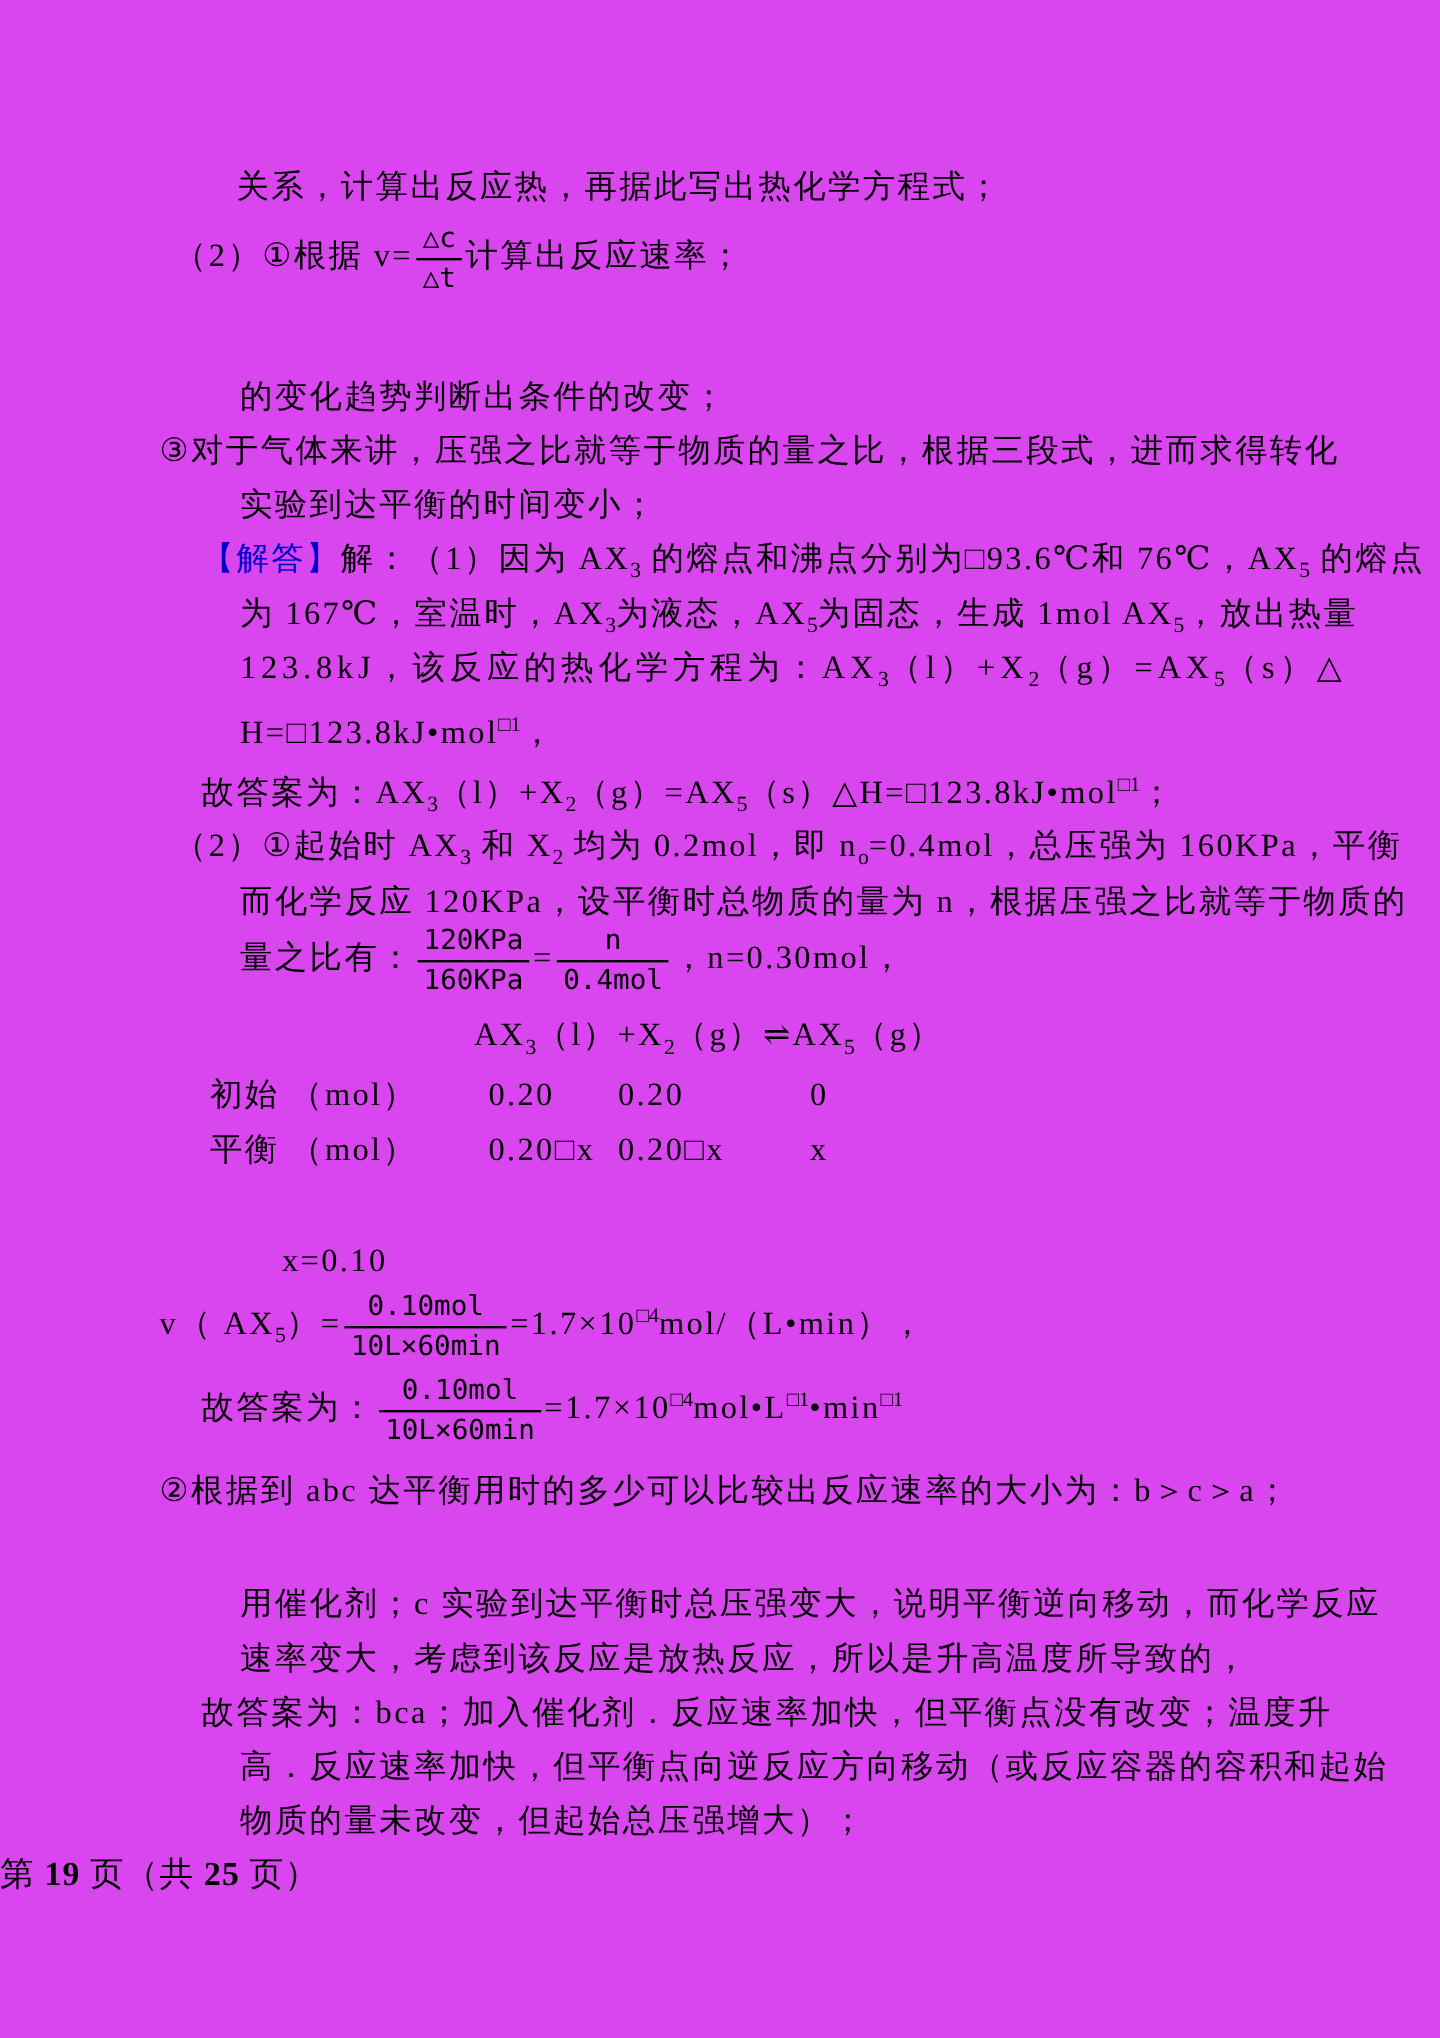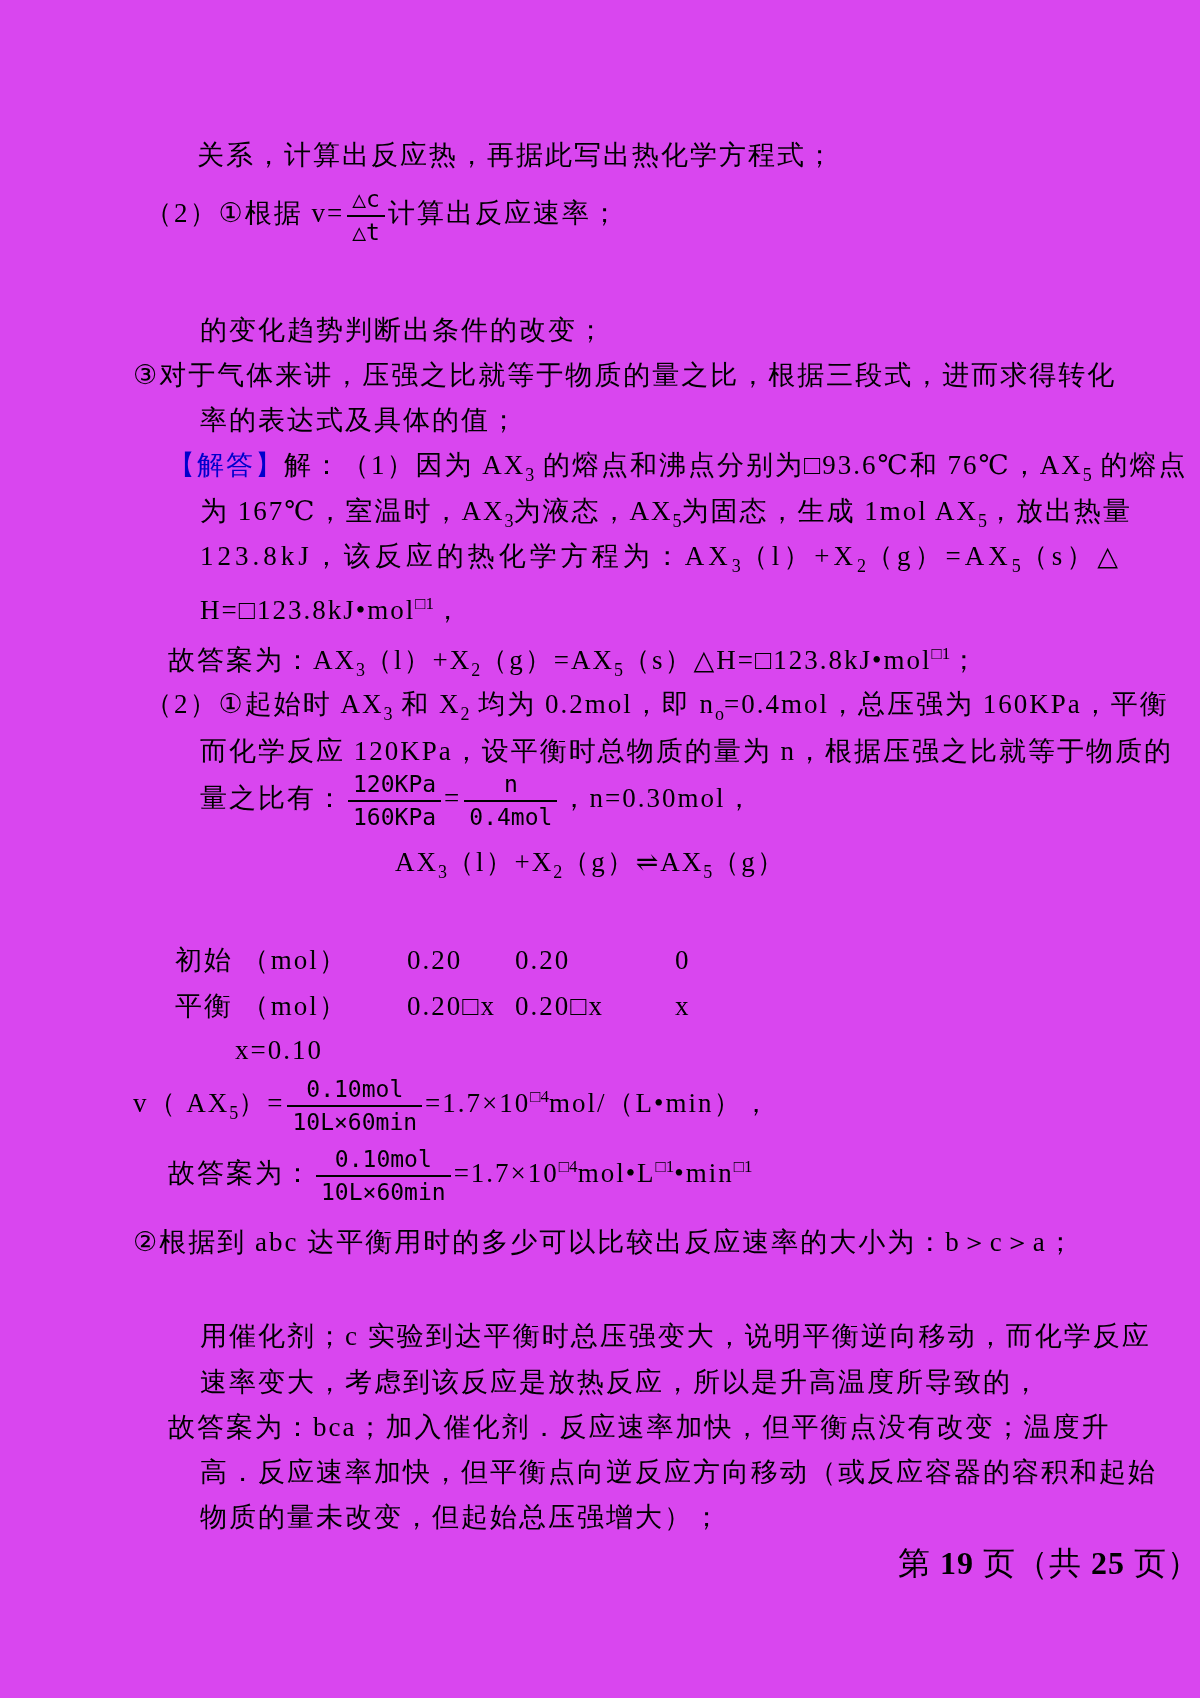--- a/index.html
+++ b/index.html
@@ -29,21 +29,21 @@
     vertical-align:middle;
     text-align:center;
     font-family:"DejaVu Sans Mono","Liberation Mono",monospace;
     font-size:23px;
     line-height:27px;
     letter-spacing:0;
     margin:0 3px;
   }
   .frac .num{display:block;border-bottom:2px solid #000;padding:1px 5px 2px 5px;}
   .frac .den{display:block;padding:2px 5px 0 5px;}
-  .cell{display:inline-block;letter-spacing:2px;margin-top:48px;}
+  .cell{display:inline-block;letter-spacing:2px;}
   .c0{width:232px;}
   .c1{width:108px;}
   .c2{width:160px;}
   .c3{width:auto;}
   
   .l1{top:138px;left:197px}
   .l2{top:185px;left:145px}
   .l3{top:268px;left:133px}
   .l4{top:313px;left:200px}
   .l5{top:358px;left:133px}
@@ -65,32 +65,32 @@
   .l21{top:1145px;left:168px}
   .l22{top:1225px;left:133px}
   .l23{top:1273px;left:133px}
   .l24{top:1319px;left:200px}
   .l25{top:1365px;left:200px}
   .l26{top:1410px;left:168px}
   .l27{top:1455px;left:200px}
   .l28{top:1500px;left:200px}
   .footer{
     top:1546px;left:0;width:1200px;
-    text-align:right;font-size:32px;letter-spacing:1px;
+    text-align:left;font-size:28px;letter-spacing:1px;
   }
 </style>
 </head>
 <body>
 
 <div id="page">
   <div class="line l1"><span>关系，计算出反应热，再据此写出热化学方程式；</span></div>
   <div class="line l2"><span>（2）①根据 v=</span><span class="frac"><span class="num">△c</span><span class="den">△t</span></span><span>计算出反应速率；</span></div>
   <div class="line l4"><span>的变化趋势判断出条件的改变；</span></div>
   <div class="line l5"><span>③对于气体来讲，压强之比就等于物质的量之比，根据三段式，进而求得转化</span></div>
-  <div class="line l6"><span>率的表达式及具体的值；</span></div>
+  <div class="line l6"><span>实验到达平衡的时间变小；</span></div>
   <div class="line l7"><span class="blue">【解答】</span><span>解：（1）因为 AX</span><span class="sub">3</span><span> 的熔点和沸点分别为□93.6℃和 76℃，AX</span><span class="sub">5</span><span> 的熔点</span></div>
   <div class="line l8"><span>为 167℃，室温时，AX</span><span class="sub">3</span><span>为液态，AX</span><span class="sub">5</span><span>为固态，生成 1mol AX</span><span class="sub">5</span><span>，放出热量</span></div>
   <div class="line l9"><span>123.8kJ，该反应的热化学方程为：AX</span><span class="sub">3</span><span>（l）+X</span><span class="sub">2</span><span>（g）=AX</span><span class="sub">5</span><span>（s）△</span></div>
   <div class="line l10"><span>H=□123.8kJ•mol</span><span class="sup">□1</span><span>，</span></div>
   <div class="line l11"><span>故答案为：AX</span><span class="sub">3</span><span>（l）+X</span><span class="sub">2</span><span>（g）=AX</span><span class="sub">5</span><span>（s）△H=□123.8kJ•mol</span><span class="sup">□1</span><span>；</span></div>
   <div class="line l12"><span>（2）①起始时 AX</span><span class="sub">3</span><span> 和 X</span><span class="sub">2</span><span> 均为 0.2mol，即 n</span><span class="sub">o</span><span>=0.4mol，总压强为 160KPa，平衡</span></div>
   <div class="line l13"><span>而化学反应 120KPa，设平衡时总物质的量为 n，根据压强之比就等于物质的</span></div>
   <div class="line l14"><span>量之比有：</span><span class="frac"><span class="num">120KPa</span><span class="den">160KPa</span></span><span>=</span><span class="frac"><span class="num">n</span><span class="den">0.4mol</span></span><span>，n=0.30mol，</span></div>
   <div class="line l15"><span>AX</span><span class="sub">3</span><span>（l）+X</span><span class="sub">2</span><span>（g）⇌AX</span><span class="sub">5</span><span>（g）</span></div>
   <div class="line l16"><span class="cell c0">初始 （mol）</span><span class="cell c1">0.20</span><span class="cell c2">0.20</span><span class="cell c3">0</span></div>

